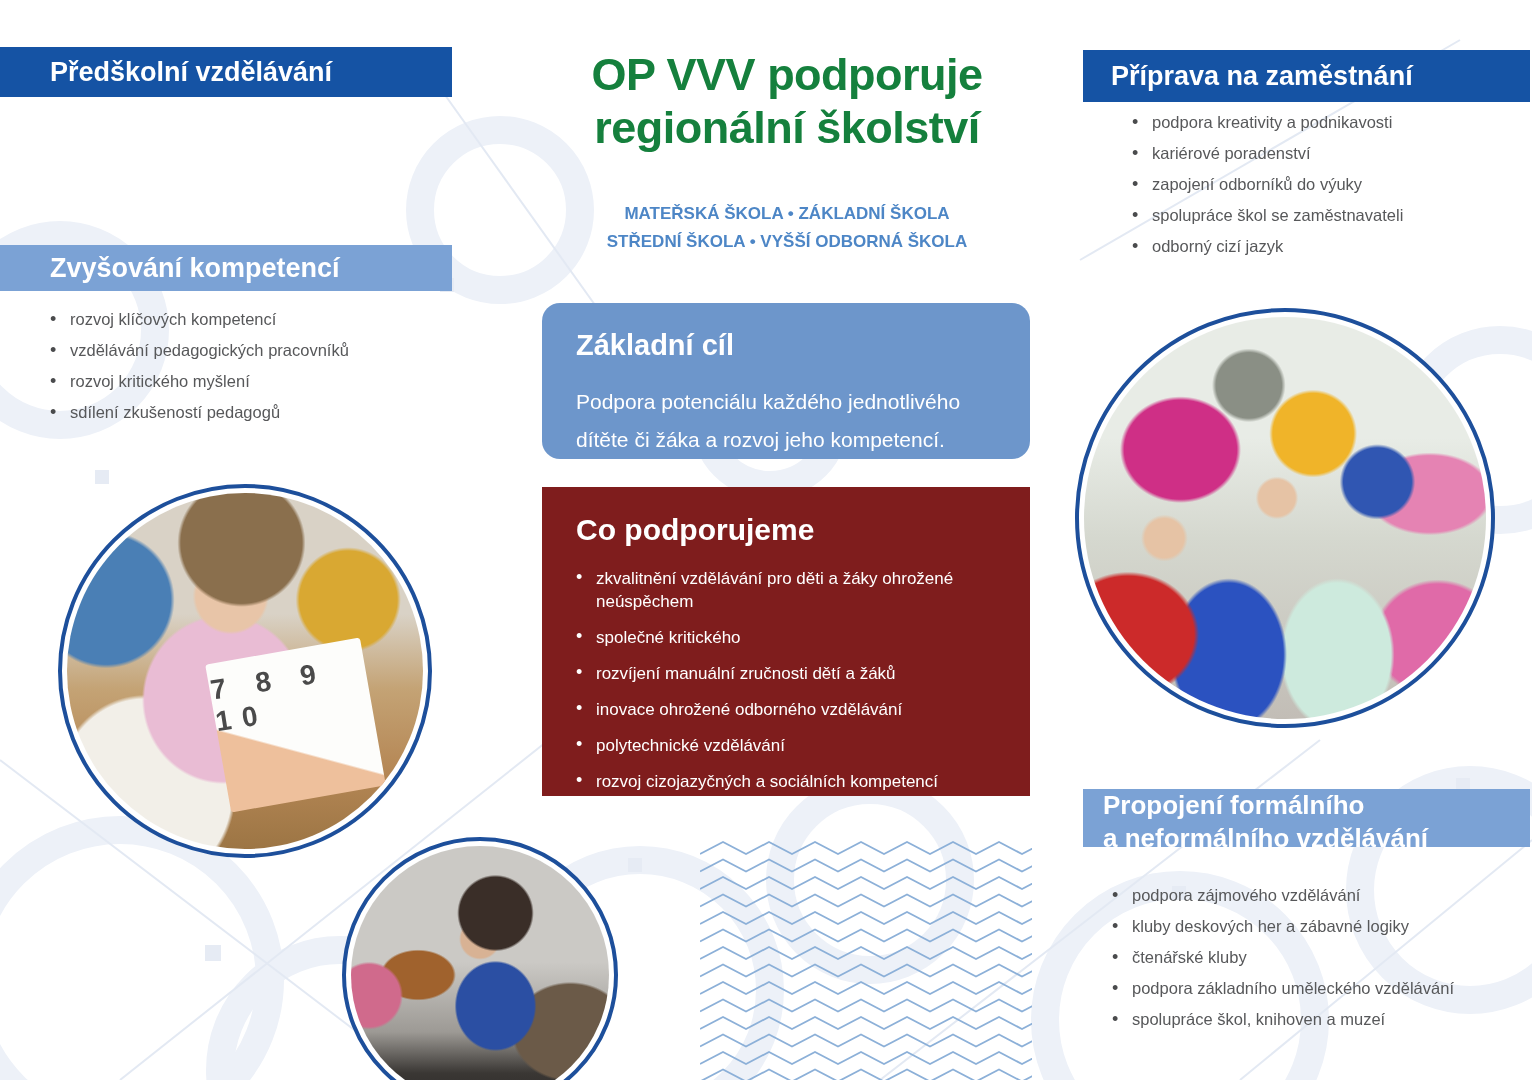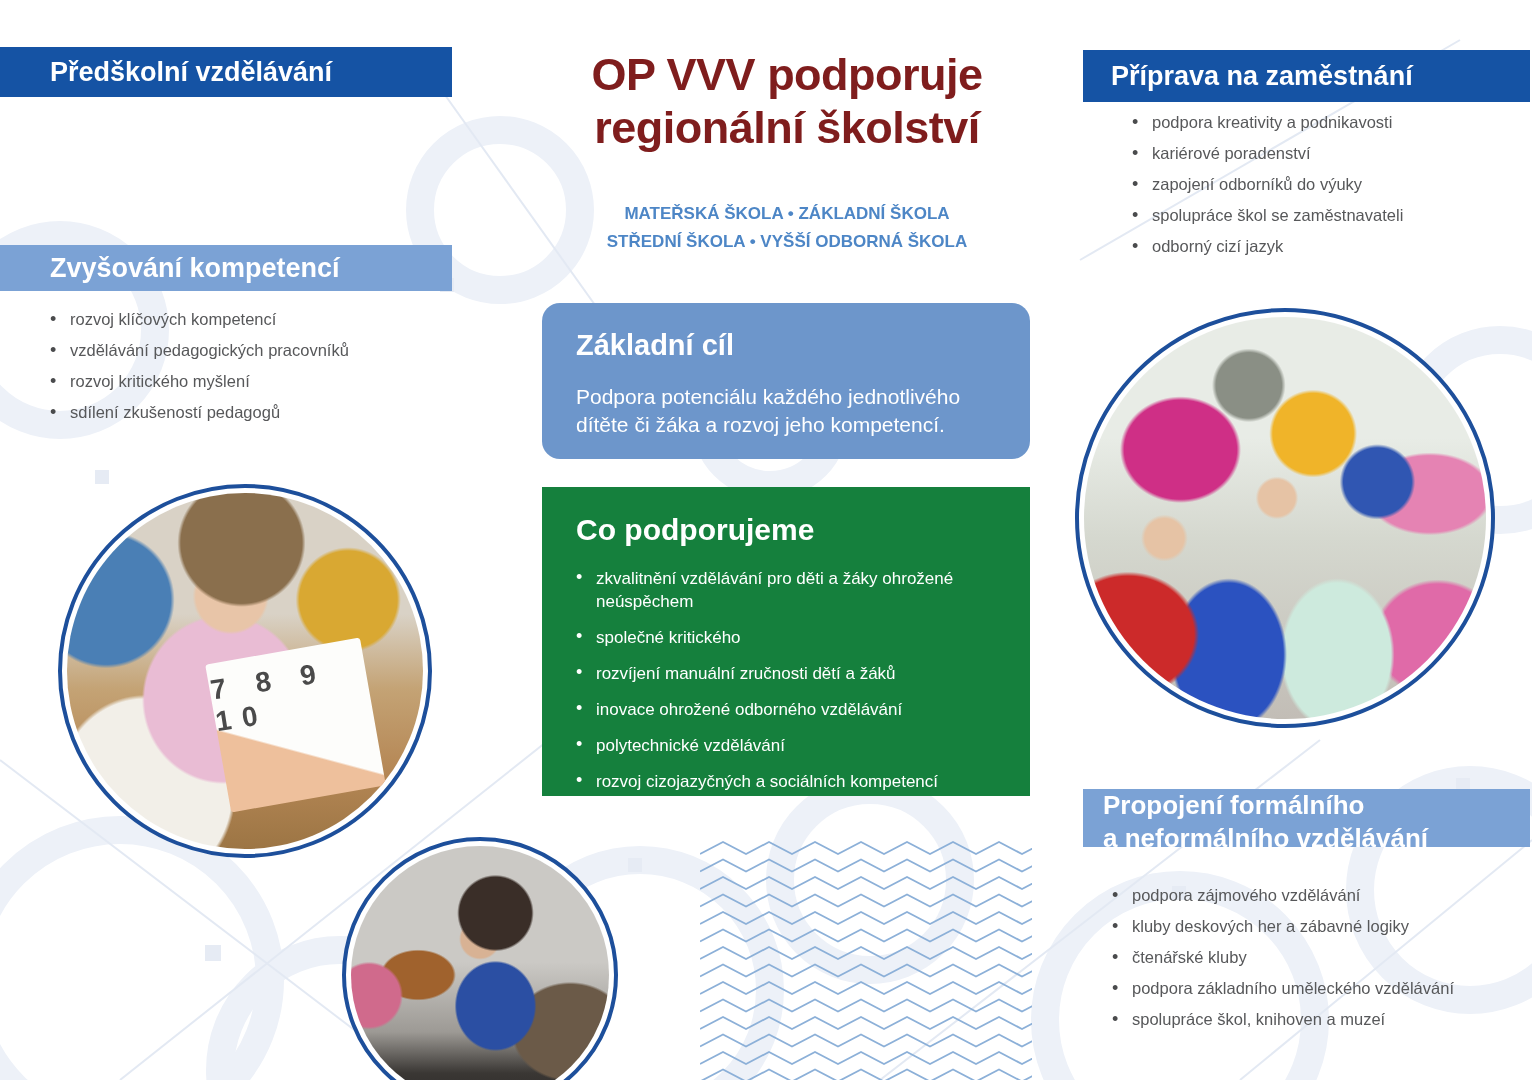--- a/index.html
+++ b/index.html
@@ -42,37 +42,37 @@
   .list-comp   { left:50px;   top:310px; width:430px; }
   .list-emp    { left:1132px; top:113px; width:420px; }
   .list-formal { left:1112px; top:886px; width:420px; }
   .list-formal li, .list-emp li { margin-bottom:13px; }
 
   
   .main-title {
     left:542px; top:48px; width:490px;
     text-align:center; font-weight:bold;
     font-size:45px; line-height:53px; letter-spacing:-0.5px;
-    color:#7f1d1d;
+    color:#15803d;
   }
   .school-types {
     left:542px; top:200px; width:490px;
     text-align:center; font-weight:bold;
     font-size:17px; line-height:28px;
     color:#4d86c6;
   }
   .goal-box {
     left:542px; top:303px; width:488px; height:156px;
     background:#6d96cb; color:#ffffff; padding:26px 34px;border-radius:18px;
   }
   .goal-box h2 { font-size:29px; font-weight:bold; margin-bottom:21px; }
-  .goal-box p  { font-size:21px; line-height:28px; }
+  .goal-box p  { font-size:21px; line-height:38px; }
   .support-box {
     left:542px; top:487px; width:488px; height:309px;
-    background:#15803d; color:#ffffff; padding:26px 34px;
+    background:#7f1d1d; color:#ffffff; padding:26px 34px;
   }
   .support-box h2 { font-size:30px; font-weight:bold; margin-bottom:20px; }
   ul.bullets-white { list-style:none; }
   ul.bullets-white li {
     position:relative; padding-left:20px;
     font-size:17px; line-height:23px; margin-bottom:13px;
     color:#ffffff;
   }
   ul.bullets-white li::before {
     content:"\2022"; position:absolute; left:0; top:-1px;

